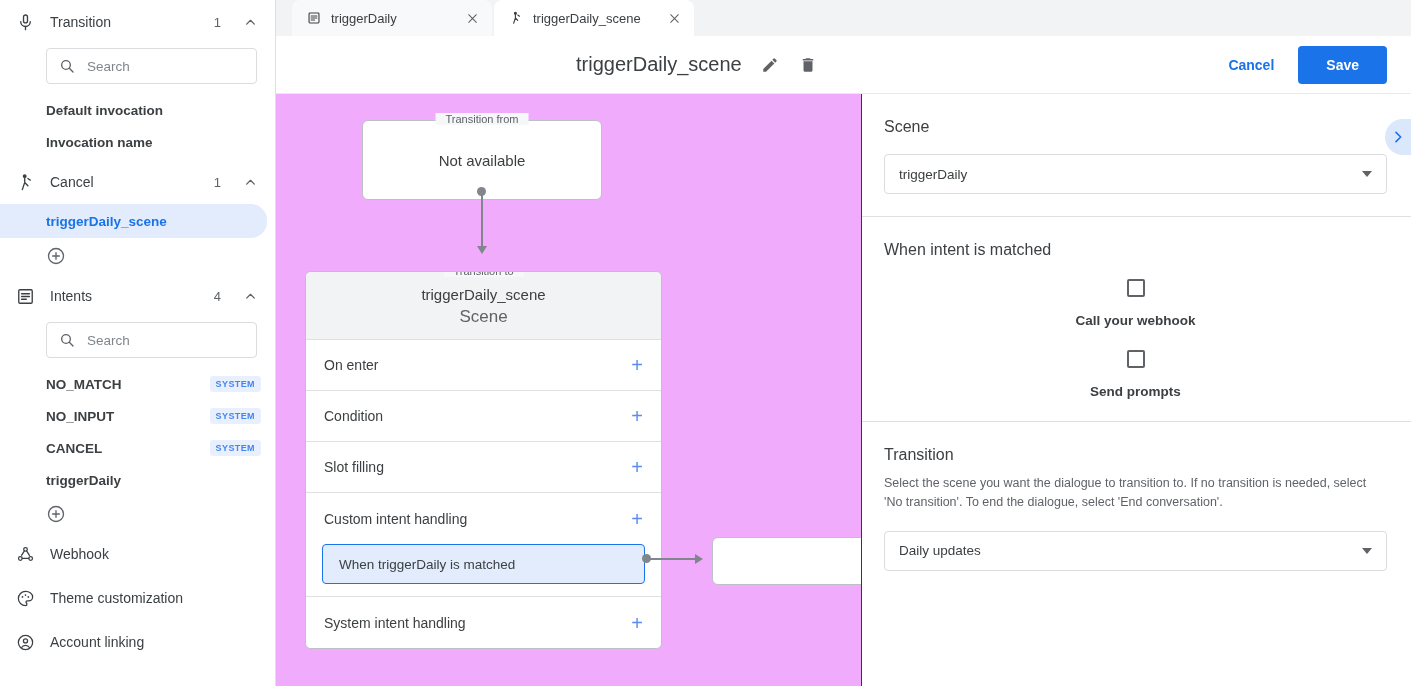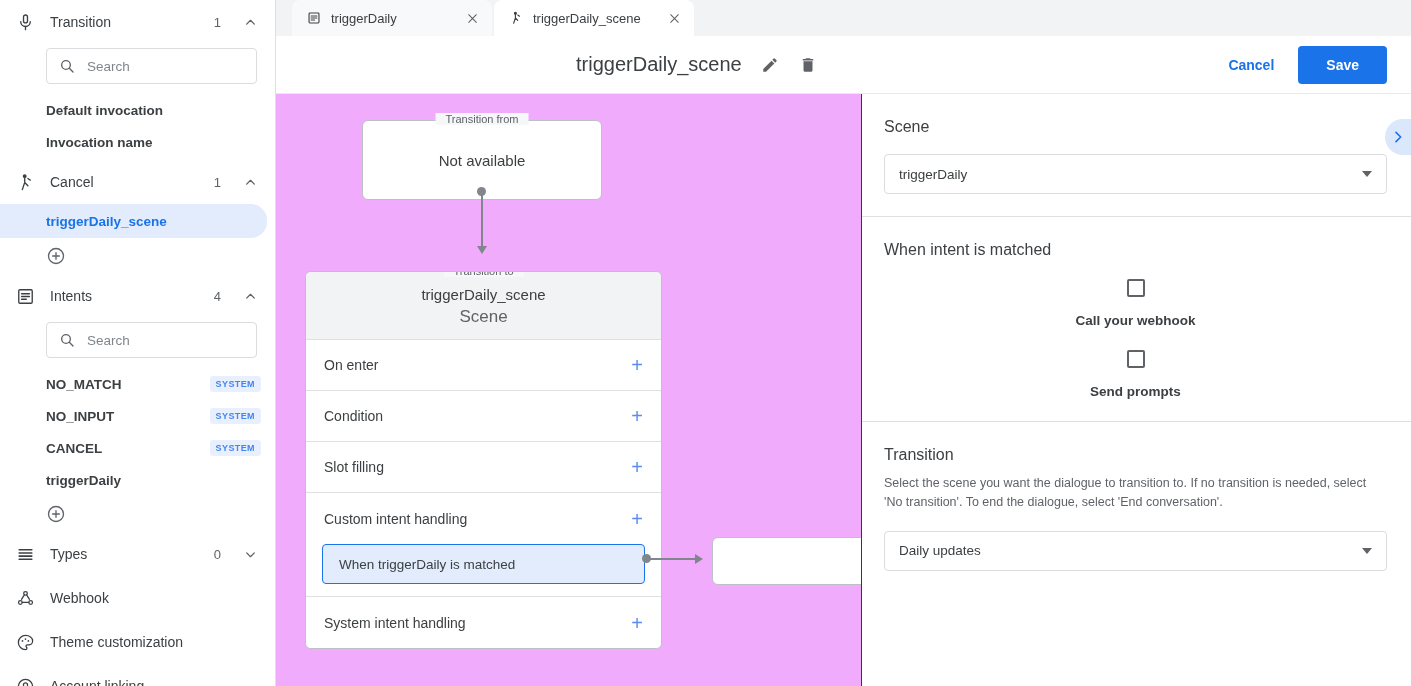--- a/index.html
+++ b/index.html
@@ -321,34 +321,20 @@
     </div>
     <div class="add-row">
       <span class="plus-circle">
         <svg width="20" height="20" viewBox="0 0 24 24" fill="none" stroke="#5f6368" stroke-width="1.6">
             <circle cx="12" cy="12" r="9"></circle>
             <path d="M12 8v8M8 12h8" stroke-linecap="round"></path>
           </svg>
       </span>
     </div>
 
-    <div class="nav-group-header">
-      <span class="gi">
-        <svg width="19" height="19" viewBox="0 0 24 24" stroke="#3c4043" stroke-width="2" stroke-linecap="round">
-            <path d="M4 6h16M4 10h16M4 14h16M4 18h16"></path>
-          </svg>
-      </span>
-      <span class="gtitle">Types</span>
-      <span class="gcount">0</span>
-      <span class="gchev">
-        <svg width="13" height="13" viewBox="0 0 24 24" fill="none" stroke="#5f6368" stroke-width="2.4" stroke-linecap="round" stroke-linejoin="round">
-            <polyline points="5 9 12 16 19 9"></polyline>
-          </svg>
-      </span>
-    </div>
 
     <div class="nav-group-header">
       <span class="gi">
         <svg width="19" height="19" viewBox="0 0 24 24" fill="none" stroke="#3c4043" stroke-width="1.6">
           <circle cx="12" cy="5.5" r="2.3"></circle>
             <circle cx="5.5" cy="17" r="2.3"></circle>
             <circle cx="18.5" cy="17" r="2.3"></circle>
           <path d="M10.6 7.4 7 13M13.4 7.4 17 13M8 17h8" stroke-linecap="round"></path>
         </svg>
       </span>

